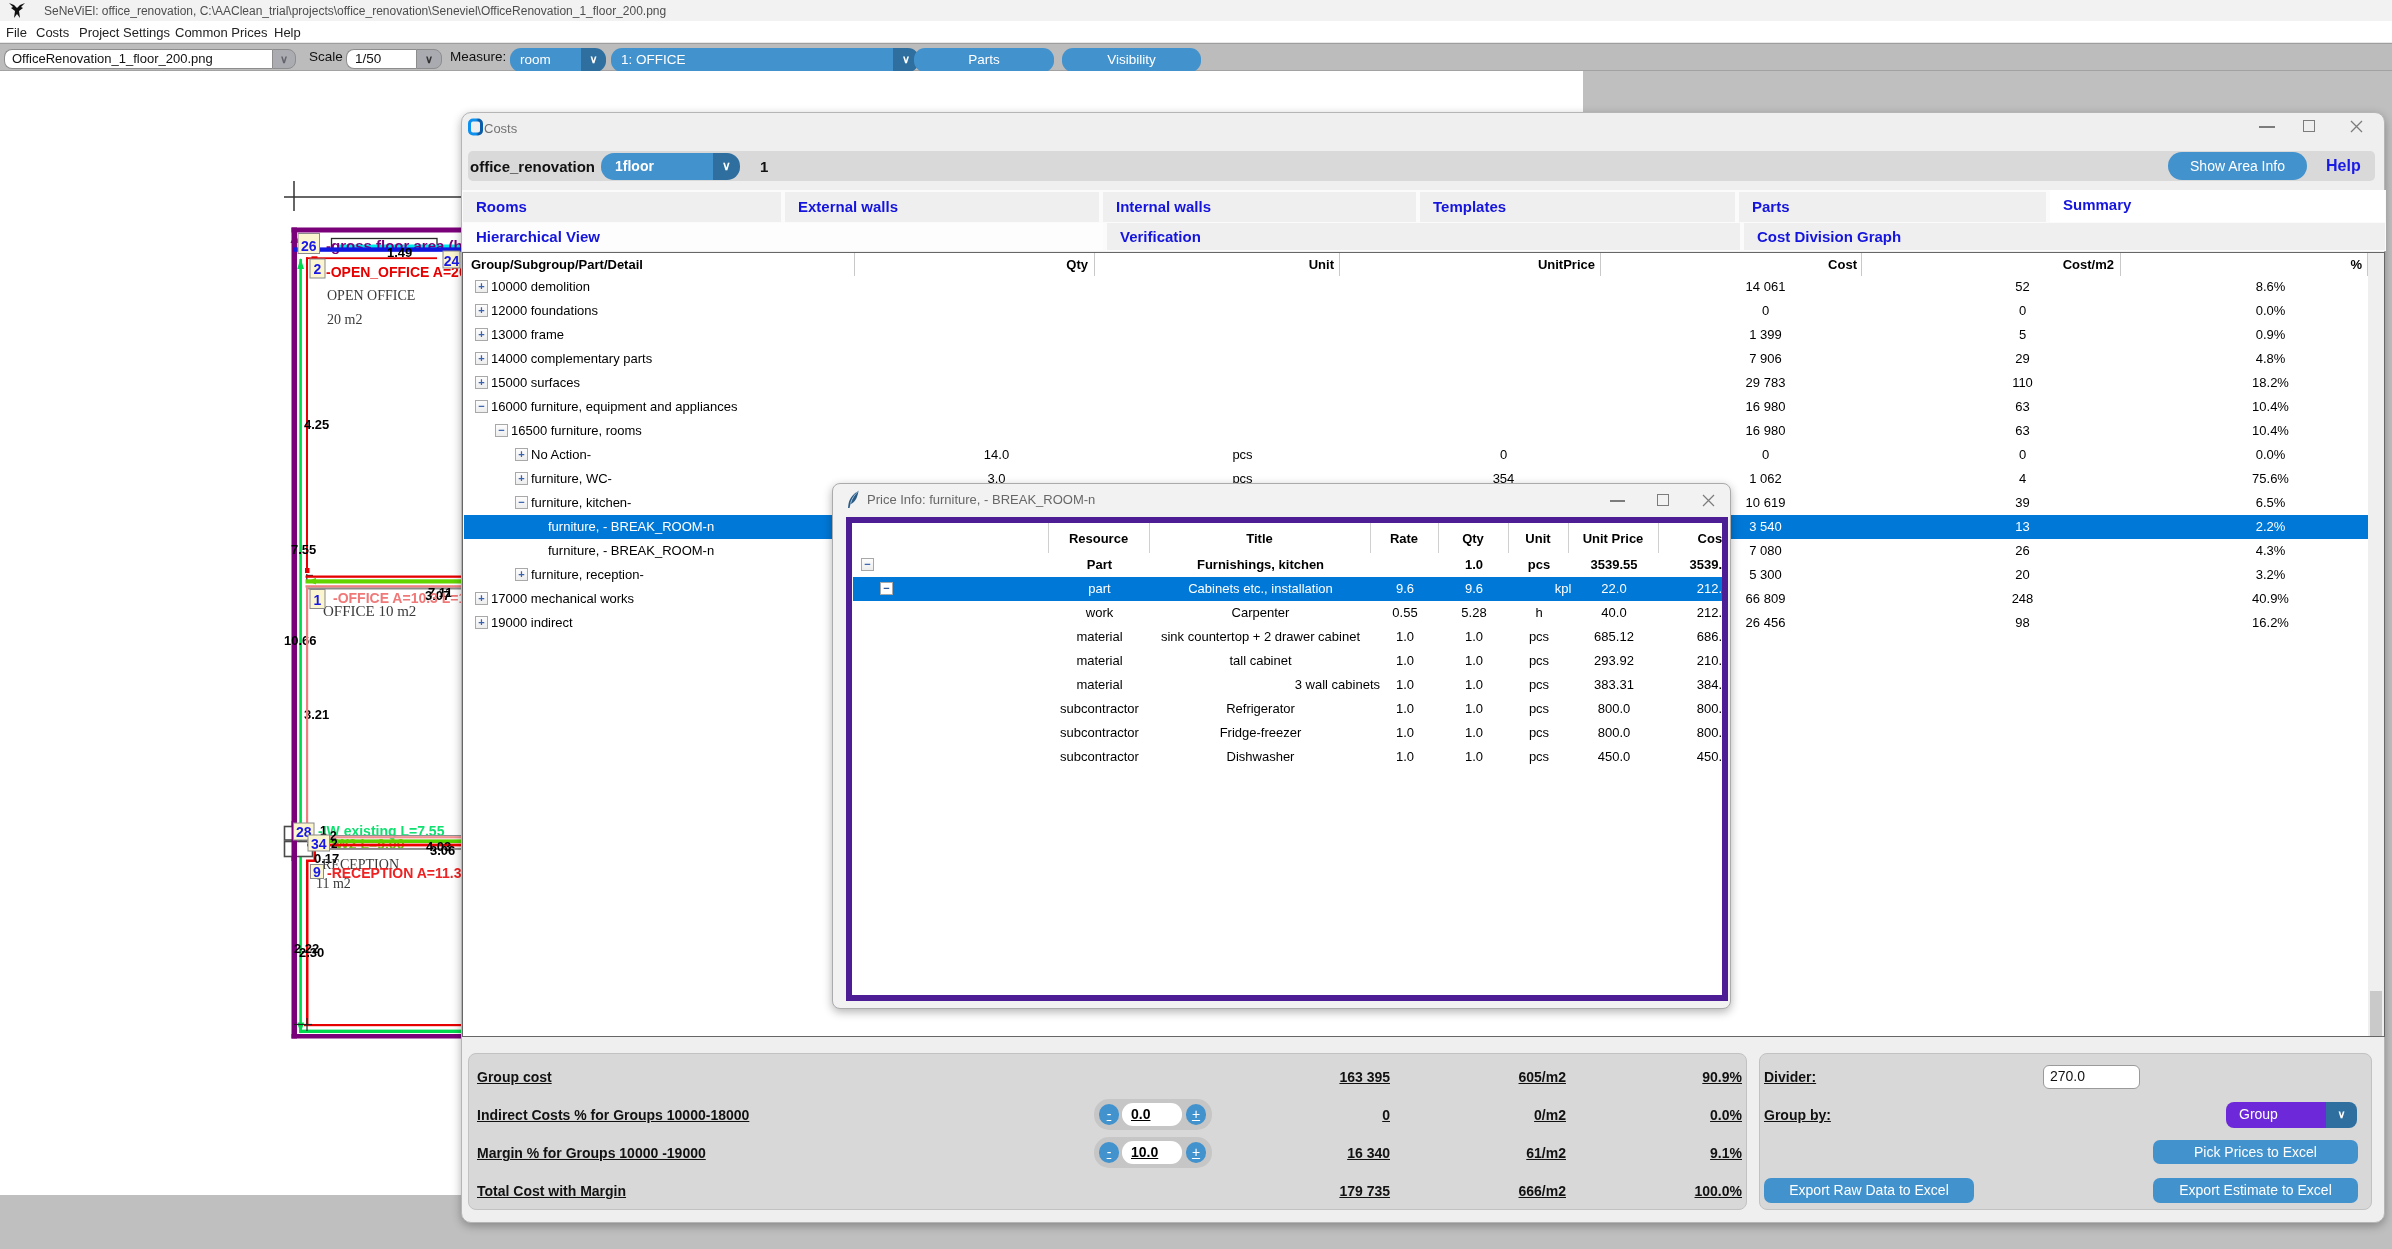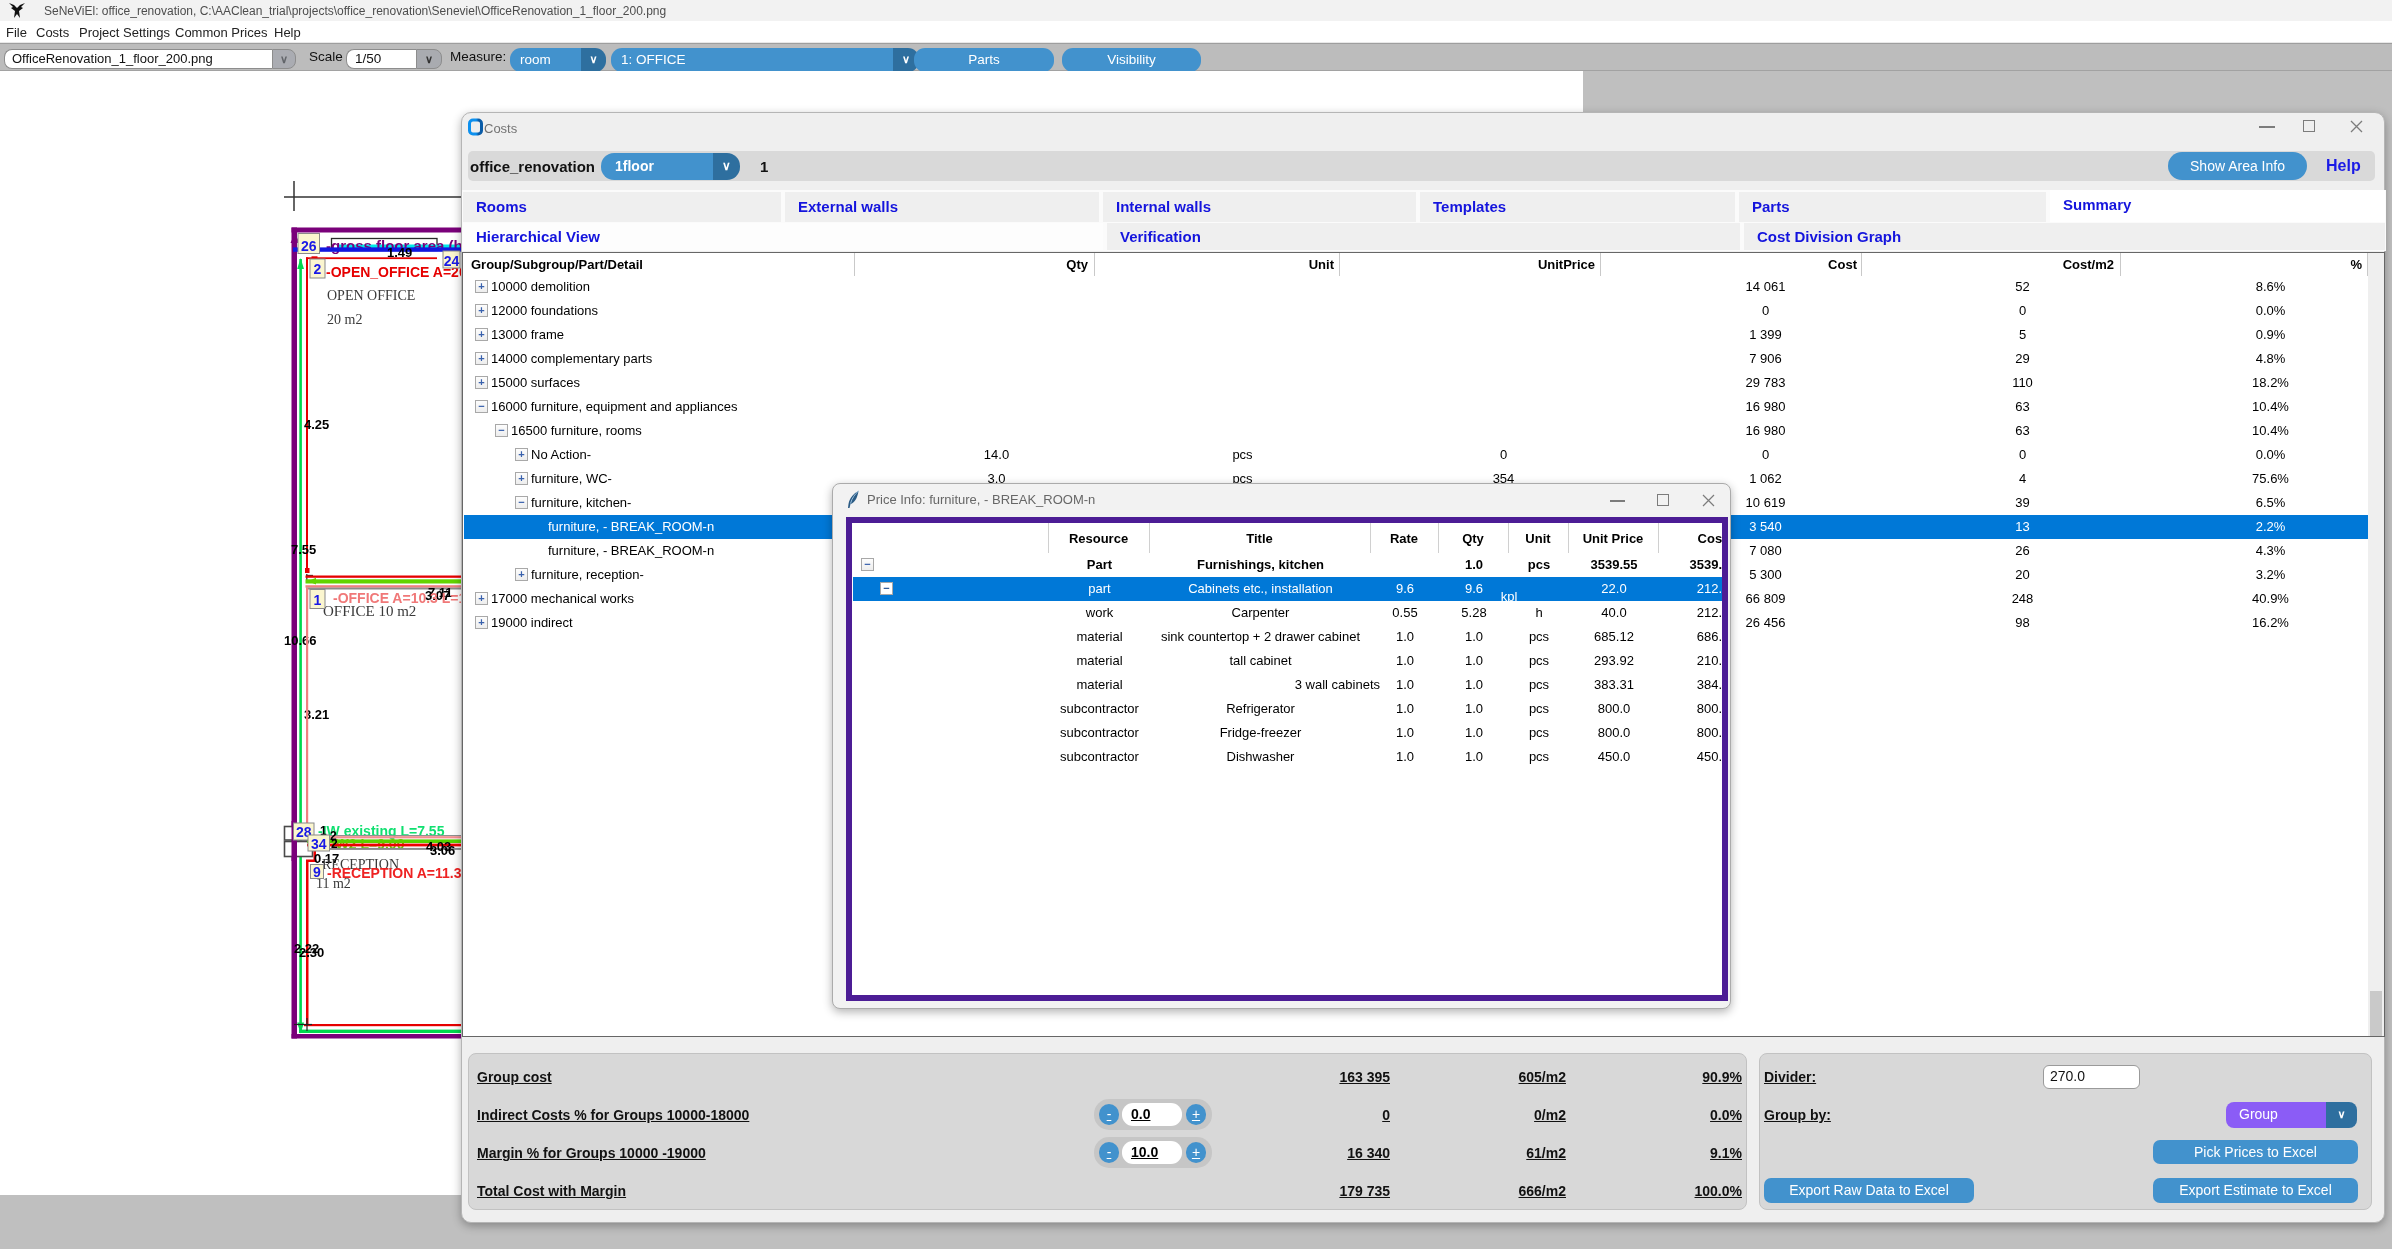--- a/index.html
+++ b/index.html
@@ -345,21 +345,21 @@
   <div class="abs btn" style="left:724px;top:991px;width:20px;height:21px;border-radius:10px;font-size:14px;line-height:21px;text-decoration:underline;">+</div>
   <div class="abs" style="left:632px;top:1024px;width:118px;height:31px;background:#c6c6c6;border-radius:15px;"></div>
   <div class="abs btn" style="left:637px;top:1029px;width:20px;height:21px;border-radius:10px;font-size:14px;line-height:21px;text-decoration:underline;">-</div>
   <div class="abs" style="left:660px;top:1028px;width:60px;height:23px;background:#fff;border-radius:11px;font-size:14px;font-weight:bold;text-decoration:underline;line-height:23px;padding-left:9px;box-sizing:border-box;">10.0</div>
   <div class="abs btn" style="left:724px;top:1029px;width:20px;height:21px;border-radius:10px;font-size:14px;line-height:21px;text-decoration:underline;">+</div>
 
   <div class="abs" style="left:1297px;top:940px;width:613px;height:157px;background:#d8d8d8;border:1px solid #c2c2c2;border-radius:8px;box-sizing:border-box;"></div>
   <div class="lbl" style="left:1302px;top:954px;">Divider:</div>
   <div class="abs" style="left:1581px;top:952px;width:97px;height:24px;background:#fff;border:1.5px solid #9a9a9a;border-radius:6px;box-sizing:border-box;font-size:14px;line-height:20px;padding-left:6px;color:#111;">270.0</div>
   <div class="lbl" style="left:1302px;top:992px;">Group by:</div>
-  <div class="abs" style="left:1764px;top:989px;width:100px;height:26px;background:#8b5cf6;border-radius:8px 0 0 8px;color:#fff;font-size:14px;line-height:25px;padding-left:13px;box-sizing:border-box;">Group</div>
+  <div class="abs" style="left:1764px;top:989px;width:100px;height:26px;background:#6d28d9;border-radius:8px 0 0 8px;color:#fff;font-size:14px;line-height:25px;padding-left:13px;box-sizing:border-box;">Group</div>
   <div class="abs" style="left:1864px;top:989px;width:31px;height:26px;background:#2e6f9f;border-radius:0 8px 8px 0;color:#fff;font-size:11px;text-align:center;line-height:25px;font-weight:bold;">∨</div>
   <div class="abs btn" style="left:1691px;top:1027px;width:205px;height:24px;border-radius:7px;font-size:14px;line-height:24px;">Pick Prices to Excel</div>
   <div class="abs btn" style="left:1302px;top:1065px;width:210px;height:25px;border-radius:7px;font-size:14px;line-height:25px;">Export Raw Data to Excel</div>
   <div class="abs btn" style="left:1691px;top:1065px;width:205px;height:25px;border-radius:7px;font-size:14px;line-height:25px;">Export Estimate to Excel</div>
 </div>
 <div class="abs" style="left:832px;top:483px;width:899px;height:526px;background:#f2f2f2;border:1px solid #ababab;border-radius:8px;box-sizing:border-box;box-shadow:0 3px 10px rgba(0,0,0,0.3);">
 <svg class="abs" style="left:12px;top:6px" width="16" height="20" viewBox="0 0 16 20">
       <path d="M13.5 1 C9 3 4.5 8 3.5 14 L3 18 L4.5 18 L5.5 14 C9.5 13 12.5 8 13.5 1 Z" fill="#2b5b84"></path>
       <path d="M13.5 1 C10 4 7 8 5.5 13.5" fill="none" stroke="#9bc0dd" stroke-width="1"></path>
     </svg>
@@ -394,21 +394,21 @@
 <span class="pc" style="left:656px;width:60px;">pcs</span>
 <span class="pc" style="left:716px;width:90px;">3539.55</span>
 <span class="pc" style="left:809px;width:102px;">3539.55</span>
 </div>
 <div class="prow" style="top:54px;background:#0078d7;color:#fff;">
 <span class="exp" style="left:27px;top:5px;background:#fff;color:#2b5797;">−</span>
 <span class="pc" style="left:196px;width:101px;">part</span>
 <span class="pc" style="left:297px;width:221px;">Cabinets etc., installation</span>
 <span class="pc" style="left:518px;width:68px;">9.6</span>
 <span class="pc" style="left:586px;width:70px;">9.6</span>
-<span class="pc" style="left:626px;width:60px;margin-top:8px;">kpl</span>
+<span class="pc" style="left:680px;width:60px;">kpl</span>
 <span class="pc" style="left:716px;width:90px;">22.0</span>
 <span class="pc" style="left:809px;width:102px;">212.0</span>
 </div>
 <div class="prow" style="top:78px;">
 <span class="pc" style="left:196px;width:101px;">work</span>
 <span class="pc" style="left:297px;width:221px;">Carpenter</span>
 <span class="pc" style="left:518px;width:68px;">0.55</span>
 <span class="pc" style="left:586px;width:70px;">5.28</span>
 <span class="pc" style="left:656px;width:60px;">h</span>
 <span class="pc" style="left:716px;width:90px;">40.0</span>

